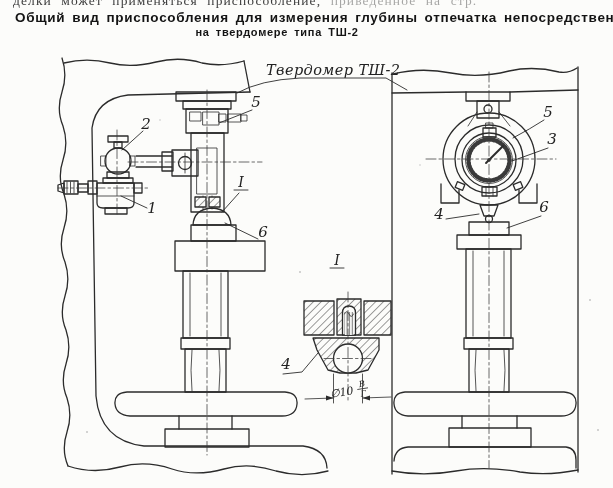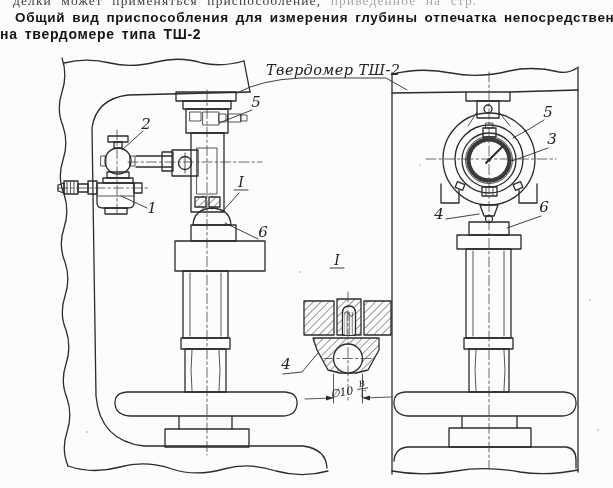--- a/index.html
+++ b/index.html
@@ -4,22 +4,22 @@
 <style>
   html,body{margin:0;padding:0;overflow:hidden;}
   body{width:613px;height:488px;position:relative;background:#fcfcfa;}
   .partial-line{position:absolute;top:-7px;left:13px;white-space:nowrap;
     font-family:"Liberation Serif",serif;font-size:13.5px;letter-spacing:1.1px;
     word-spacing:5px;color:#3d3d3d;}
   .partial-line .tail{opacity:.45;}
   .title1{position:absolute;top:10px;left:15px;white-space:nowrap;
     font-family:"Liberation Sans",sans-serif;font-weight:bold;font-size:13.5px;
     letter-spacing:.7px;word-spacing:2.5px;color:#141414;}
-  .title2{position:absolute;top:26px;left:0;width:554px;
-    font-family:"Liberation Sans",sans-serif;font-weight:bold;font-size:14px;
+  .title2{position:absolute;top:26px;left:0;width:554px;text-align:center;
+    font-family:"Liberation Sans",sans-serif;font-weight:bold;font-size:11px;
     letter-spacing:.7px;word-spacing:2.5px;color:#141414;}
   svg{position:absolute;top:0;left:0;}
   svg text{font-family:"DejaVu Serif",serif;font-style:italic;fill:#222;stroke:none;}
   .num{font-size:15px;}
   .mk{font-size:14px;}
   .mach{font-size:14.5px;letter-spacing:.4px;}
   .dim{font-size:11px;}
   .fit{font-size:8.5px;}
   .cl{stroke:#3a3a3a;stroke-width:.75;stroke-dasharray:10 3 2.5 3;}
   .thin{stroke-width:.8;}

